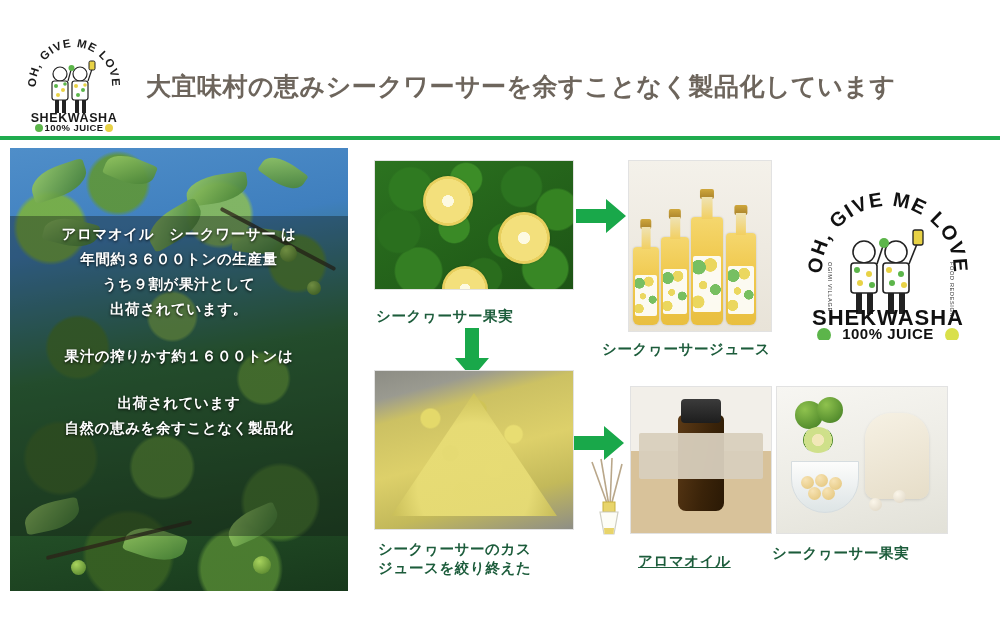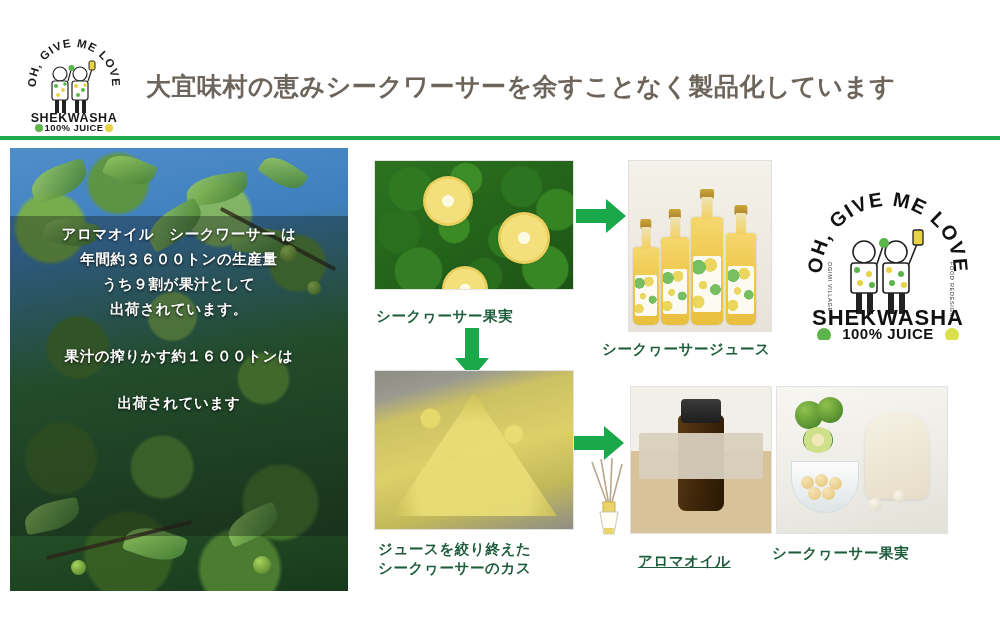--- a/index.html
+++ b/index.html
@@ -207,20 +207,21 @@
       <div>アロマオイル　シークワーサー は</div>
       <div>年間約３６００トンの生産量</div>
       <div>うち９割が果汁として</div>
       <div>出荷されています。</div>
     </div>
     <div class="blk">
       <div>果汁の搾りかす約１６００トンは</div>
     </div>
     <div class="blk">
       <div>出荷されています</div>
+      <div>自然の恵みを余すことなく製品化</div>
     </div>
   </div>
 </div>
 
 <div id="flow">
 
   <div class="photo" id="photo-fruit">
     <div class="cut-fruit" style="left:24%;top:12%;width:50px;height:50px;"></div>
     <div class="cut-fruit" style="left:62%;top:40%;width:52px;height:52px;"></div>
     <div class="cut-fruit" style="left:34%;top:82%;width:46px;height:46px;"></div>
@@ -264,22 +265,22 @@
   <div class="arrow-down" style="left:92px;top:178px;">
     <svg viewBox="0 0 40 54" width="40" height="54">
         <path d="M13 2 H27 V32 H37 L20 52 L3 32 H13 Z" fill="#19a84a"></path>
       </svg>
   </div>
 
   <div class="photo" id="photo-kasu">
     <div id="kasu-pile"></div>
   </div>
   <div class="caption" style="left:18px;top:392px;">
+    <div>シークヮーサーのカス</div>
     <div>ジュースを絞り終えた</div>
-    <div>シークヮーサーのカス</div>
   </div>
 
   <div class="arrow-right" style="left:212px;top:275px;">
     <svg viewBox="0 0 54 40" width="54" height="40">
         <path d="M2 13 H32 V3 L52 20 L32 37 V27 H2 Z" fill="#19a84a"></path>
       </svg>
   </div>
 
   <div id="diffuser">
     <svg viewBox="0 0 52 84" width="52" height="84">

